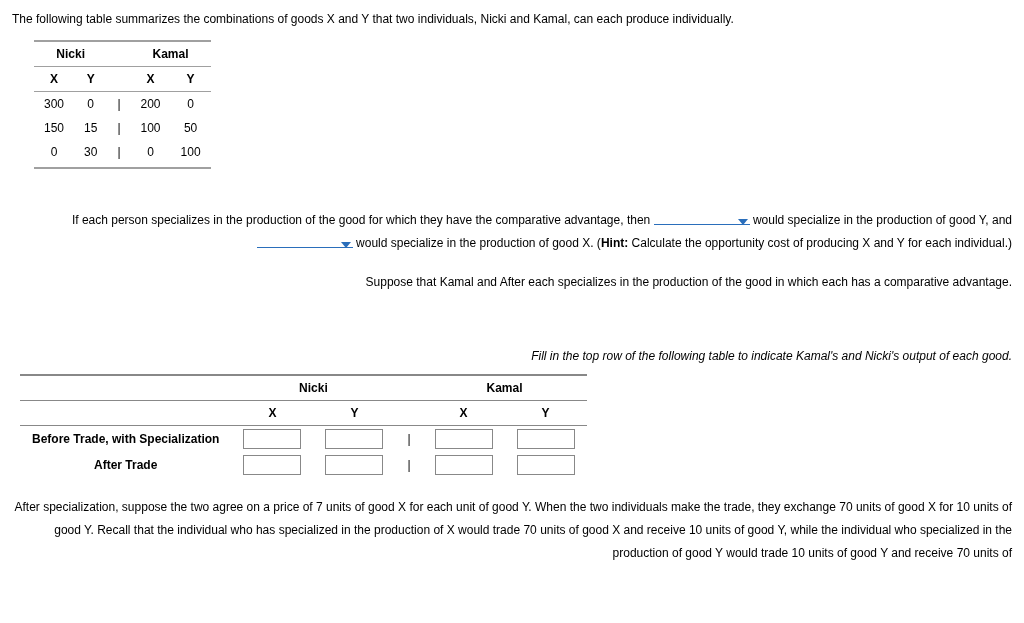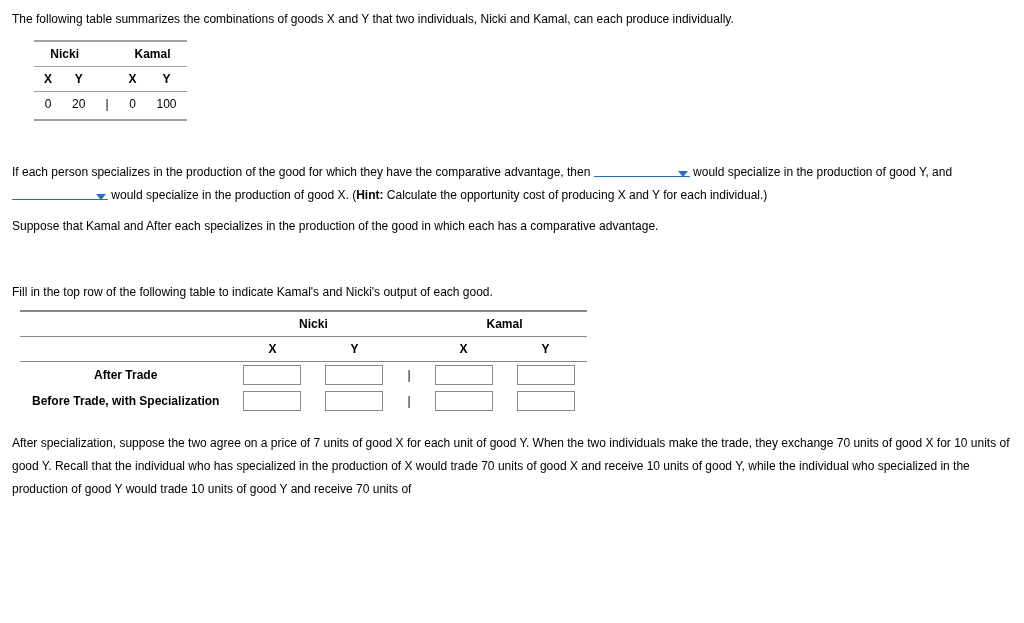--- a/index.html
+++ b/index.html
@@ -29,21 +29,21 @@
     font-weight: bold;
     padding-top:4px;
     padding-bottom:4px;
   }
   .ppf-sub {
     border-bottom: 1px solid #a0a0a0;
     font-weight: bold;
   }
   .ppf-last td { border-bottom: 2px solid #a0a0a0; padding-bottom:6px;}
   .sep { font-weight: normal; }
-  .para { margin: 8px 0 6px 0; line-height: 1.9;}
+  .para { margin: 16px 0 6px 0; line-height: 1.9; text-align: right;}
   .drop {
     display: inline-flex;
     align-items: baseline;
     min-width: 92px;
     border-bottom: 1px solid #2a6ebb;
     color: #2a6ebb;
     cursor: pointer;
     padding: 0 2px;
     gap: 4px;
     vertical-align: baseline;
@@ -52,21 +52,21 @@
   .drop .caret {
     width: 0; height: 0;
     border-left: 5px solid transparent;
     border-right: 5px solid transparent;
     border-top: 6px solid #2a6ebb;
     display: inline-block;
     position: relative;
     top: 1px;
   }
   .hint { font-weight: bold; }
-  .instruction-italic { }
+  .instruction-italic { font-style: italic; }
   .out-table {
     margin-left: 8px;
     margin-top: 6px;
     border-collapse: collapse;
     font-size: 12px;
   }
   .out-table th, .out-table td {
     padding: 3px 12px;
     text-align: center;
     vertical-align: middle;
@@ -109,23 +109,37 @@
     <th class="ppf-top sep"></th>
     <th class="ppf-top" colspan="2">Kamal</th>
   </tr>
   <tr>
     <th class="ppf-sub">X</th>
     <th class="ppf-sub">Y</th>
     <th class="ppf-sub sep"></th>
     <th class="ppf-sub">X</th>
     <th class="ppf-sub">Y</th>
   </tr>
+  <tr>
+    <td>300</td>
+    <td>0</td>
+    <td class="sep">|</td>
+    <td>200</td>
+    <td>0</td>
+  </tr>
+  <tr>
+    <td>150</td>
+    <td>15</td>
+    <td class="sep">|</td>
+    <td>100</td>
+    <td>50</td>
+  </tr>
   <tr class="ppf-last">
     <td>0</td>
-    <td>20</td>
+    <td>30</td>
     <td class="sep">|</td>
     <td>0</td>
     <td>100</td>
   </tr>
 </tbody>
   </table>
 
 <p class="para">
   <span>If each person specializes in the production of the good for which they have the comparative advantage, then </span>
   <span class="drop">
@@ -156,29 +170,29 @@
   </tr>
   <tr>
     <th class="out-sub"></th>
     <th class="out-sub">X</th>
     <th class="out-sub">Y</th>
     <th class="out-sub sep"></th>
     <th class="out-sub">X</th>
     <th class="out-sub">Y</th>
   </tr>
   <tr>
+    <td class="out-left">Before Trade, with Specialization</td>
+    <td><input class="numbox" style=""></td>
+    <td><input class="numbox" style=""></td>
+    <td class="sep">|</td>
+    <td><input class="numbox" style=""></td>
+    <td><input class="numbox" style=""></td>
+  </tr>
+  <tr>
     <td class="out-left">After Trade</td>
-    <td><input class="numbox" style=""></td>
-    <td><input class="numbox" style=""></td>
-    <td class="sep">|</td>
-    <td><input class="numbox" style=""></td>
-    <td><input class="numbox" style=""></td>
-  </tr>
-  <tr>
-    <td class="out-left">Before Trade, with Specialization</td>
     <td><input class="numbox" style=""></td>
     <td><input class="numbox" style=""></td>
     <td class="sep">|</td>
     <td><input class="numbox" style=""></td>
     <td><input class="numbox" style=""></td>
   </tr>
 </tbody>
   </table>
 
 <p class="para" style="margin-top:18px;">After specialization, suppose the two agree on a price of 7 units of good X for each unit of good Y. When the two individuals make the trade, they exchange 70 units of good X for 10 units of good Y. Recall that the individual who has specialized in the production of X would trade 70 units of good X and receive 10 units of good Y, while the individual who specialized in the production of good Y would trade 10 units of good Y and receive 70 units of</p>

